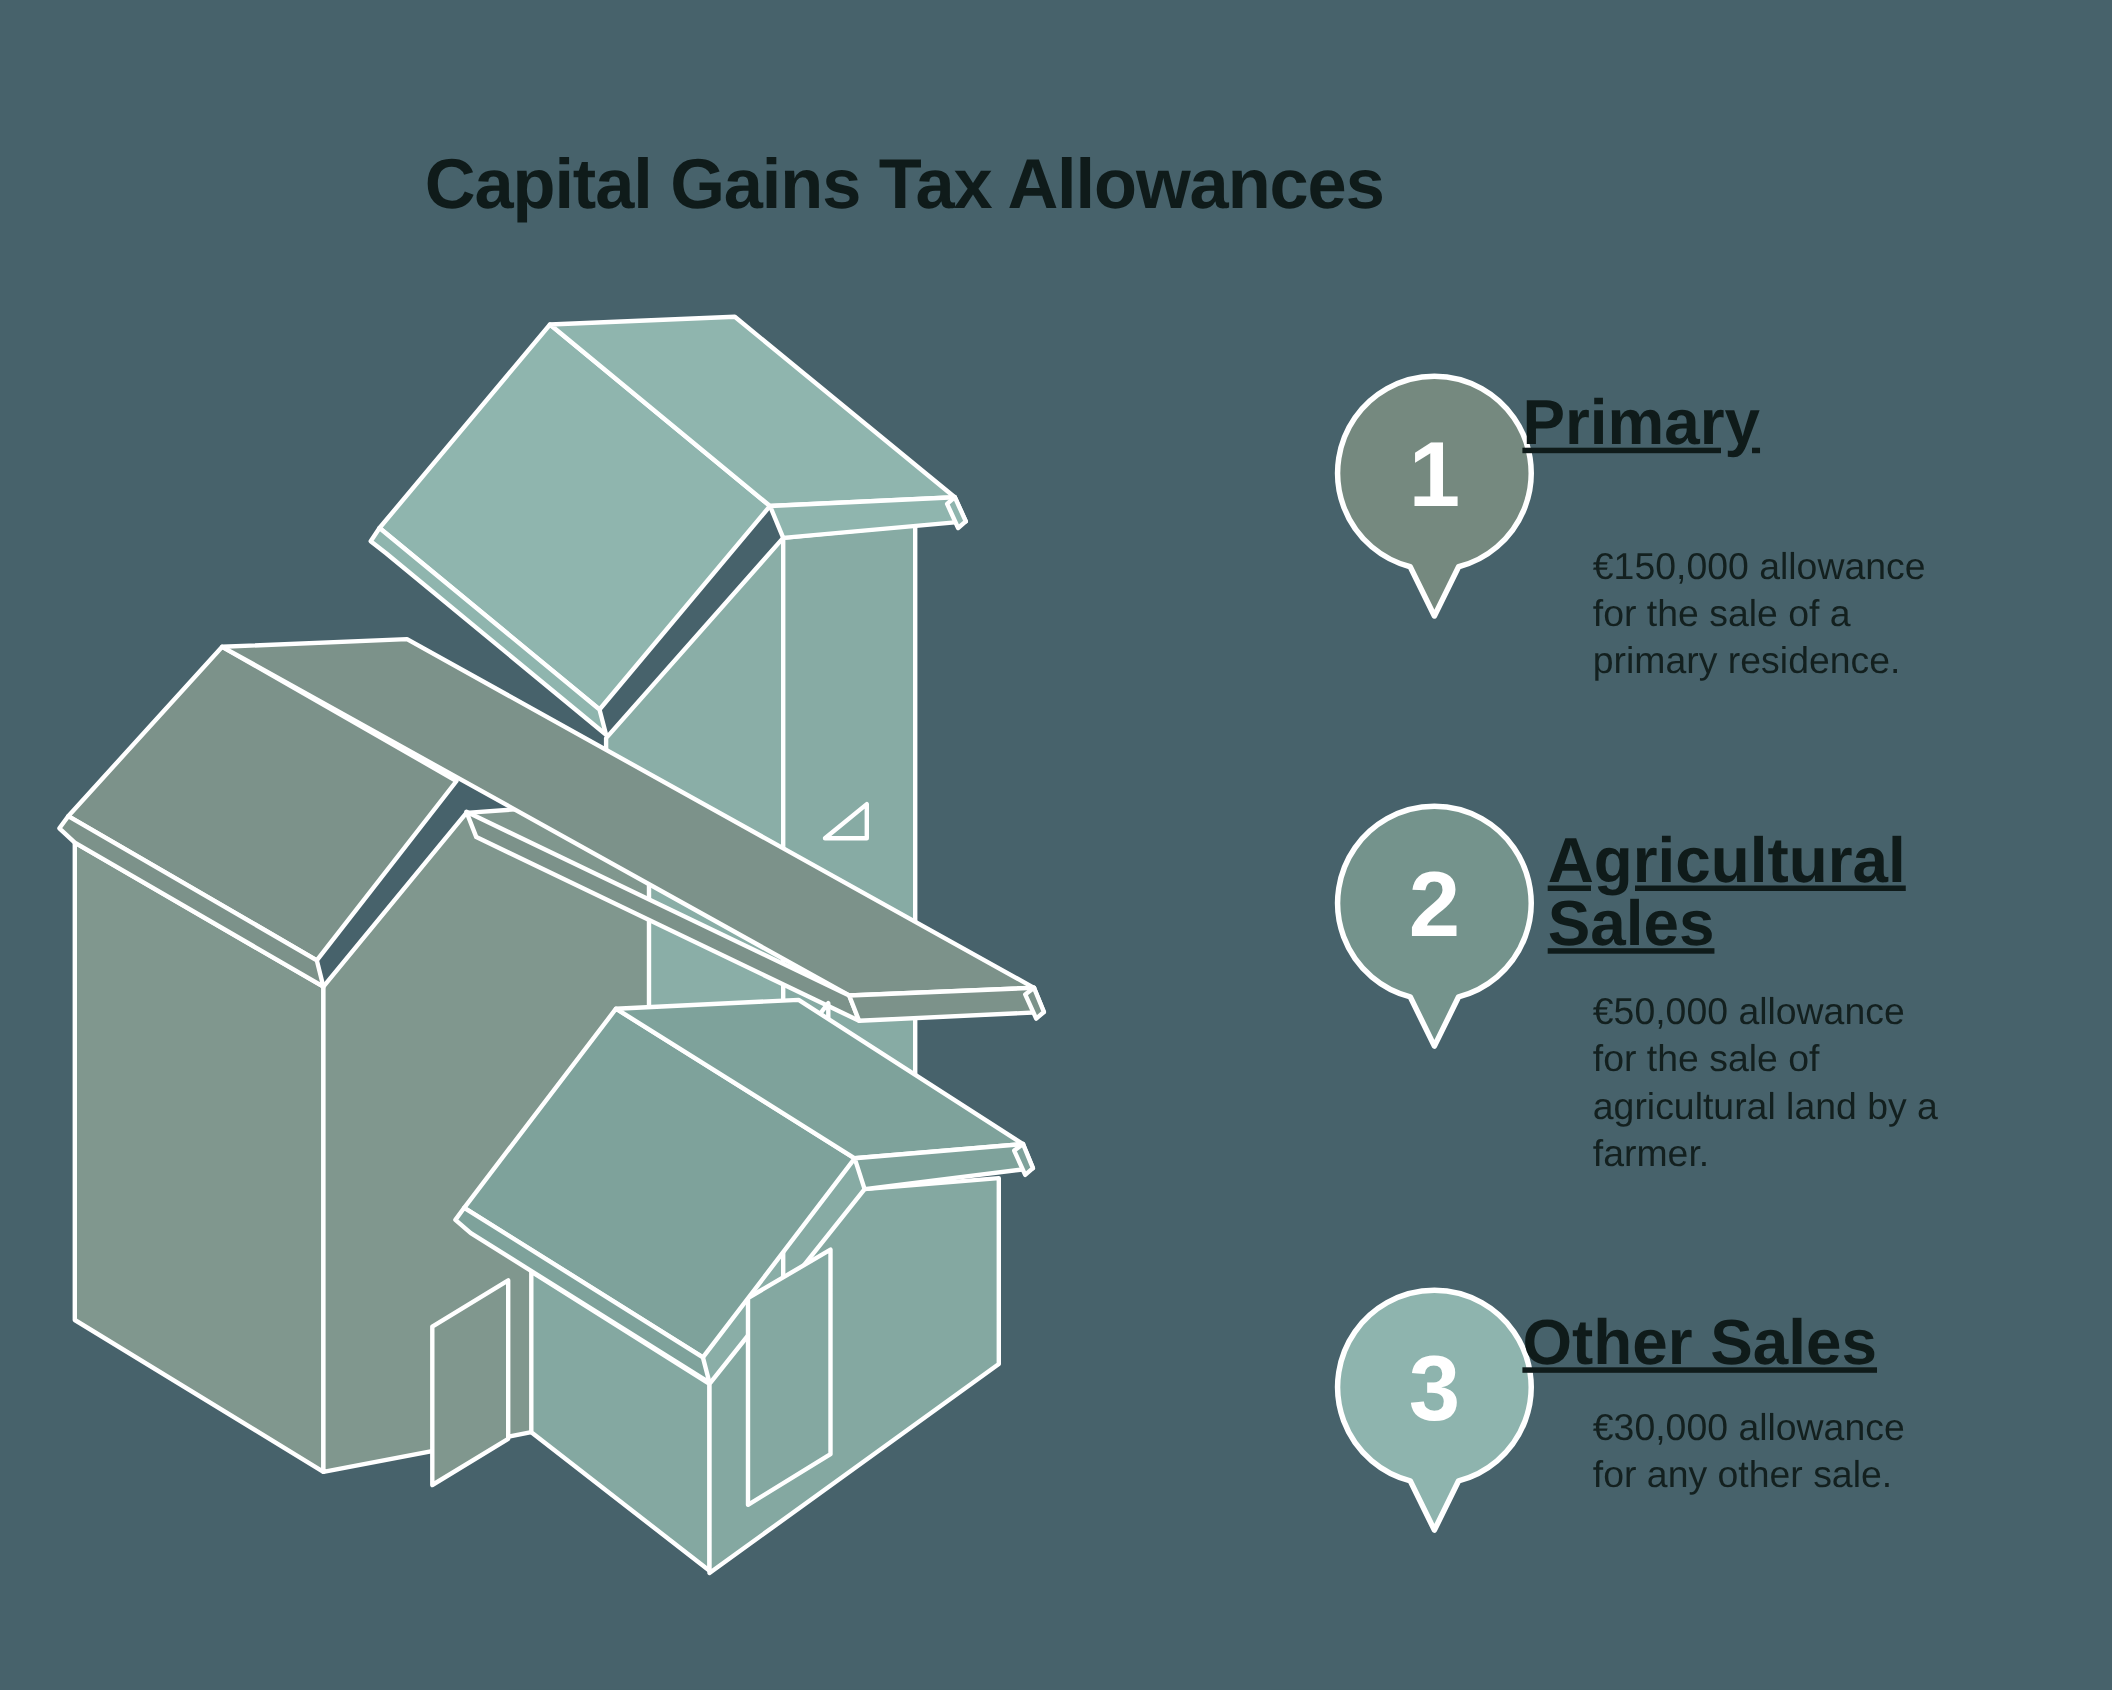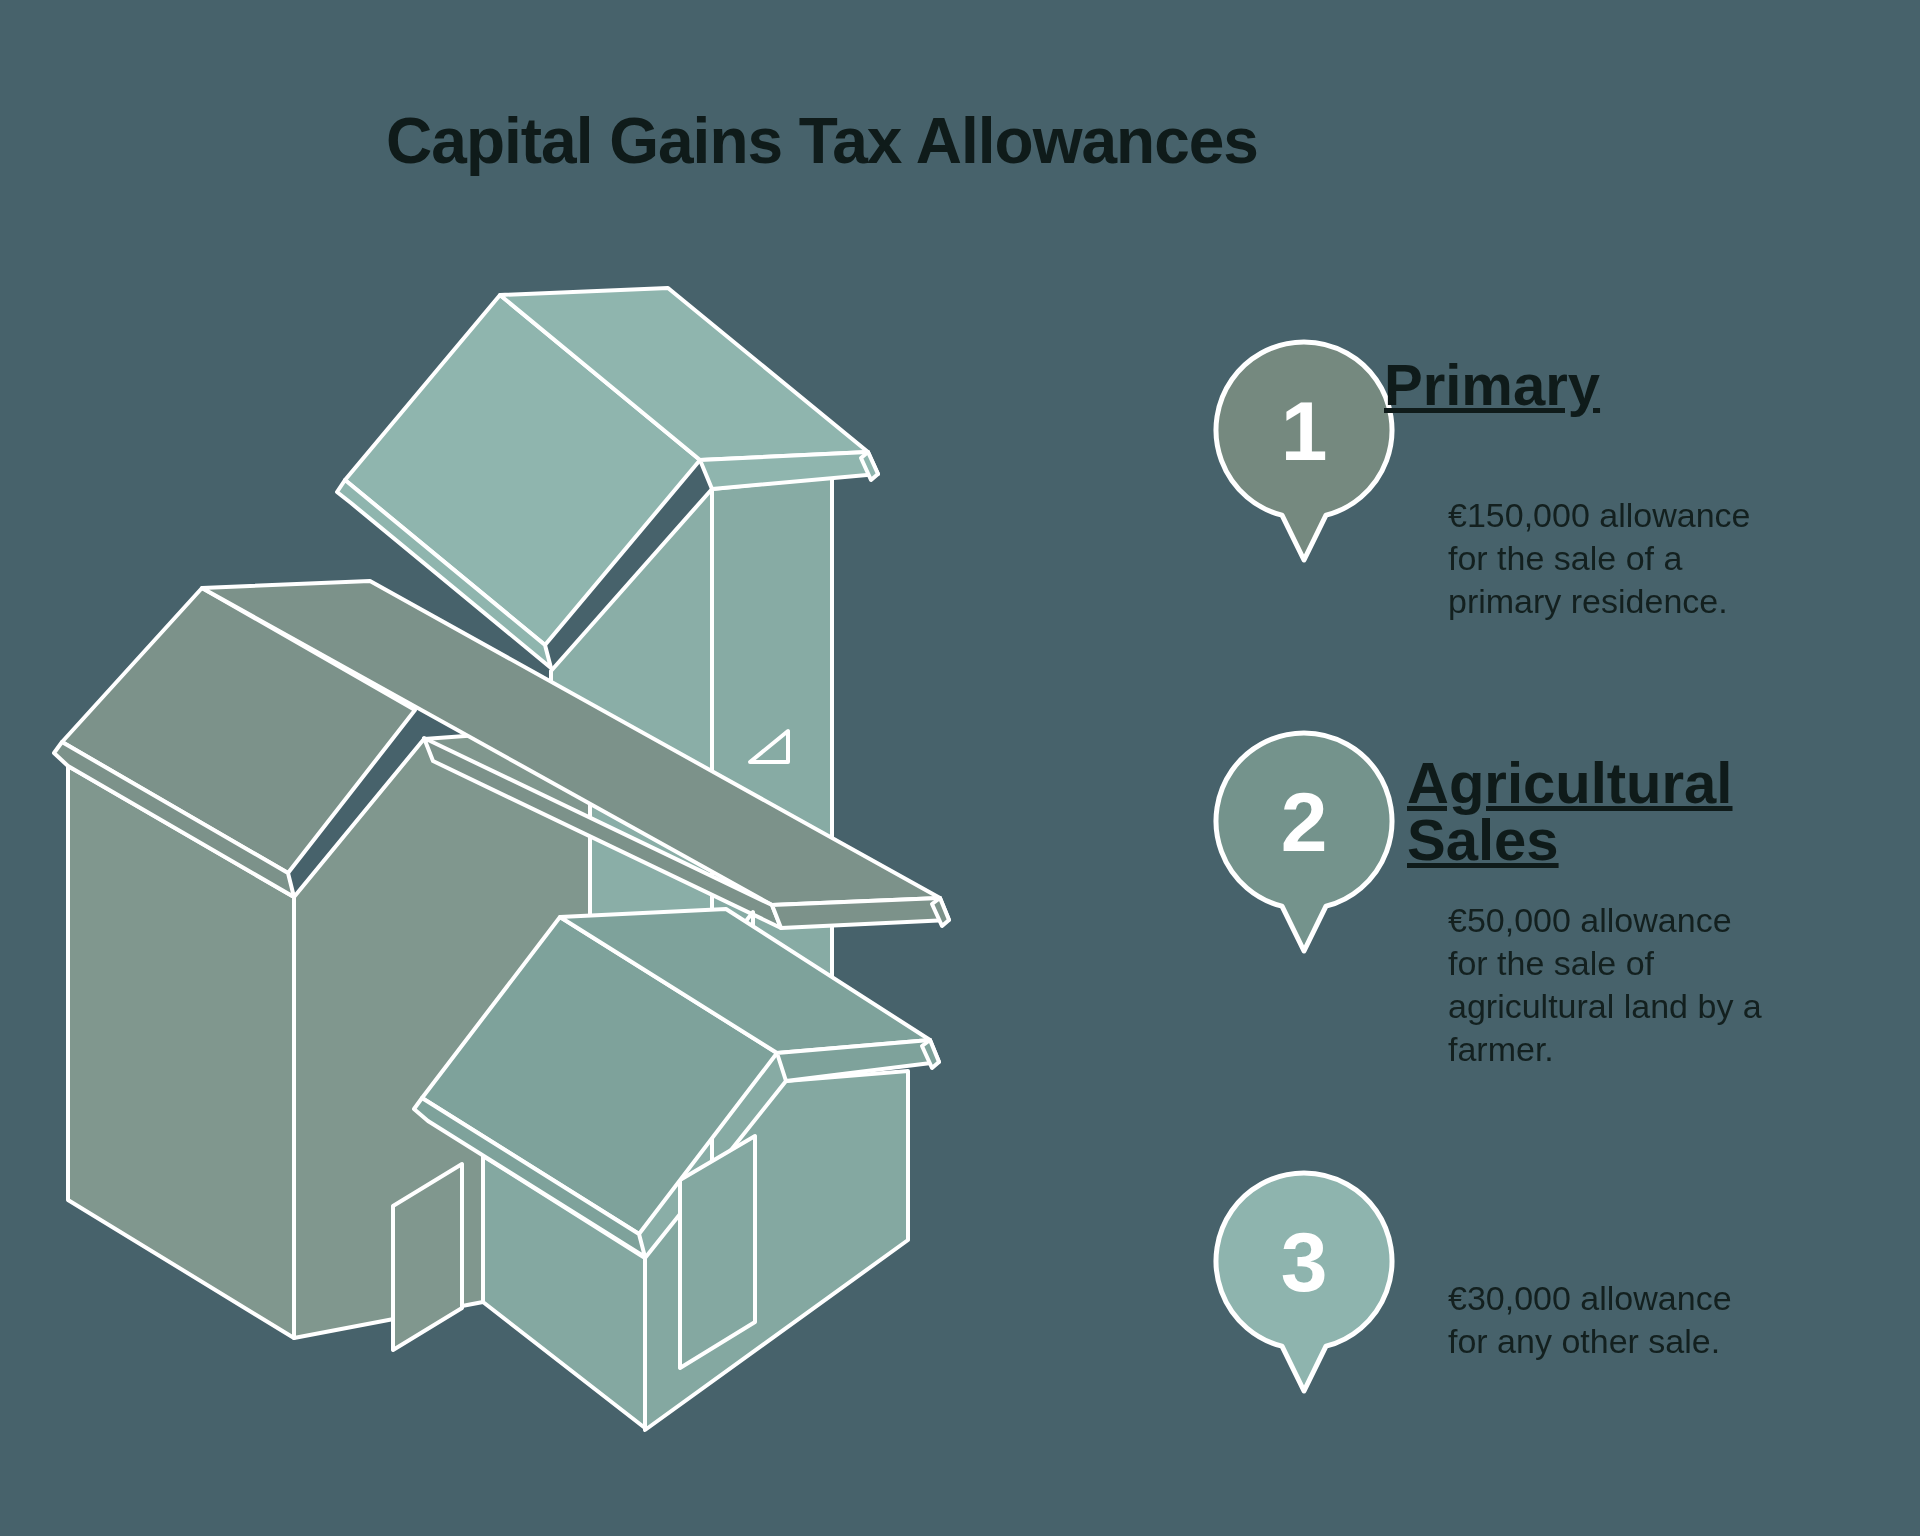--- a/index.html
+++ b/index.html
@@ -4,21 +4,21 @@
 <style>
   html,body{margin:0;padding:0;}
   body{
     width:1920px;height:1536px;position:relative;overflow:hidden;
     background:#47626B;
     font-family:"Liberation Sans", sans-serif;
     color:#0F1B1A;
   }
   .canvas{position:absolute;inset:0;width:1920px;height:1536px;}
   .title{
-    position:absolute;left:300px;top:104px;width:1044px;
+    position:absolute;left:300px;top:130px;width:1044px;
     text-align:center;
     font-size:64px;font-weight:bold;letter-spacing:-1px;
     color:#0F1B1A;
   }
   .houses-svg{position:absolute;left:0;top:0;width:1920px;height:1536px;}
   .houses-svg polygon{stroke:#FFFFFF;stroke-width:4;stroke-linejoin:round;}
   .bubble{position:absolute;width:200px;height:250px;}
   .bubble svg{display:block;width:200px;height:250px;overflow:visible;}
   .bubble-num{
     font-family:"Liberation Sans", sans-serif;
@@ -119,19 +119,23 @@
     <div class="tline">Agricultural</div>
     <div class="tline">Sales</div>
   </div>
   <div class="item-body" id="b2">
     <div class="tline">€50,000 allowance</div>
     <div class="tline">for the sale of</div>
     <div class="tline">agricultural land by a</div>
     <div class="tline">farmer.</div>
   </div>
 
+  <div class="item-heading" id="h3">
+    <div class="tline">Other Sales</div>
+
+  </div>
   <div class="item-body" id="b3">
     <div class="tline">€30,000 allowance</div>
     <div class="tline">for any other sale.</div>
 
   </div>
 
 </div>
 
 </body></html>

